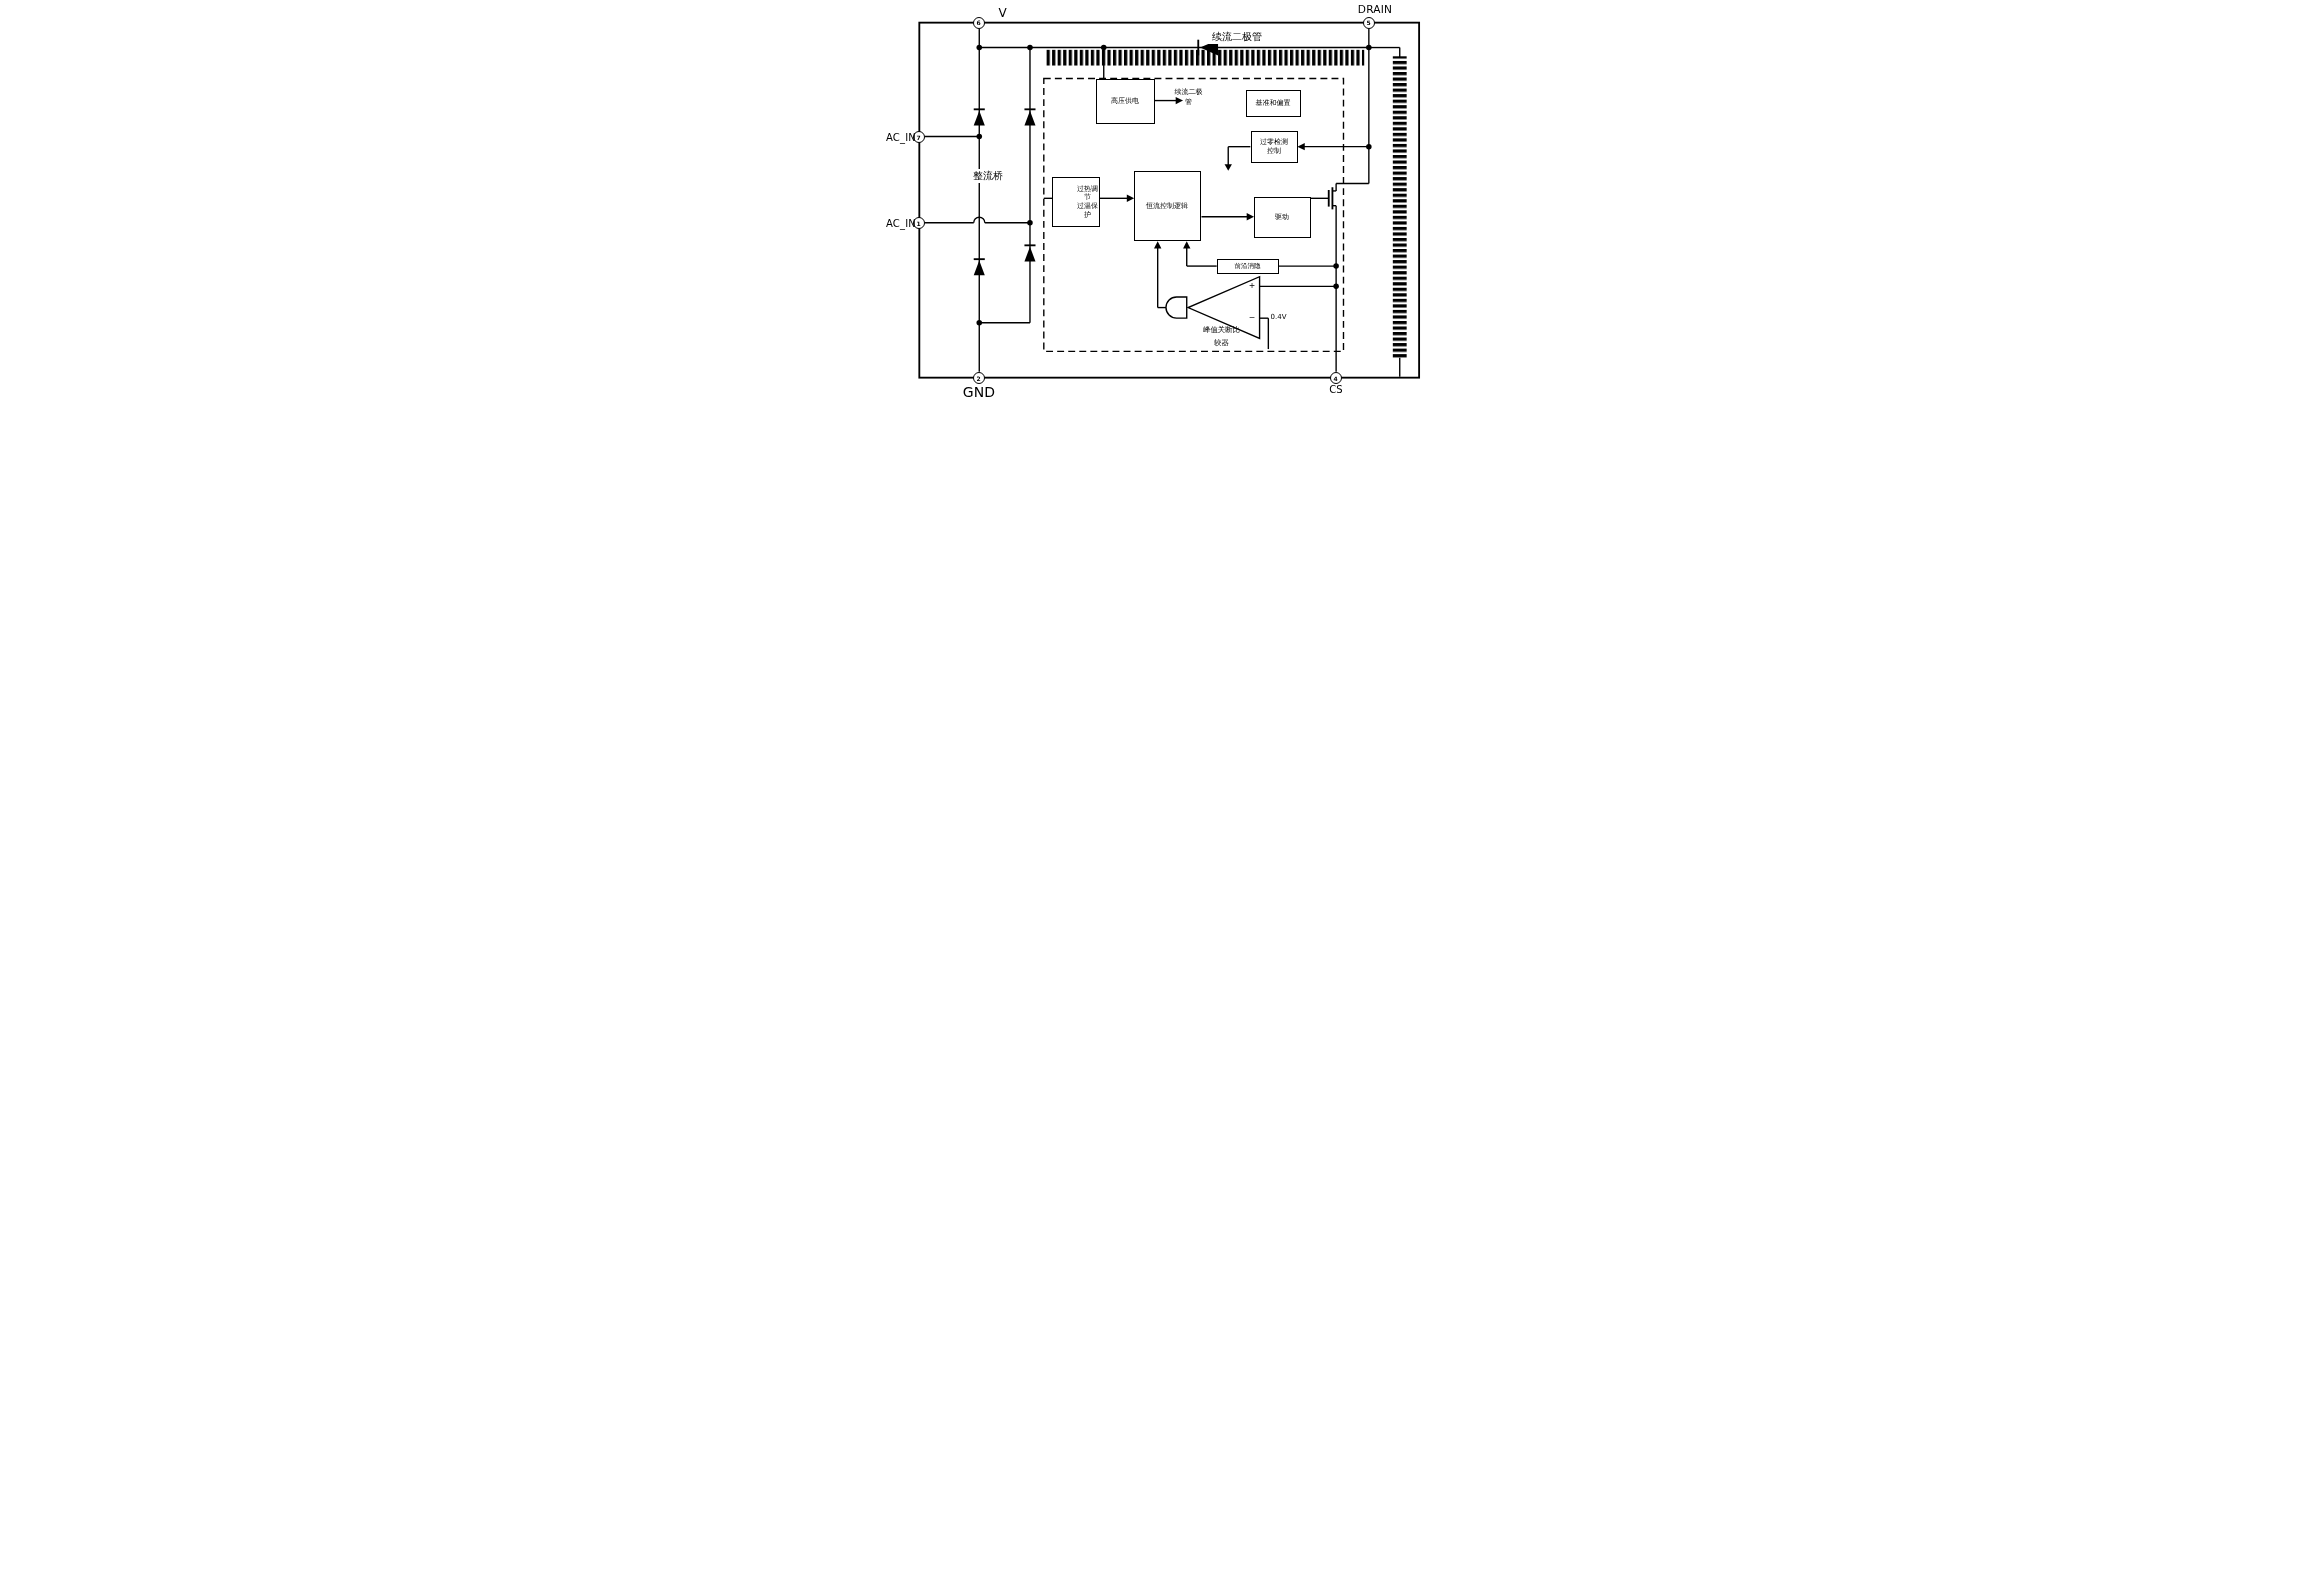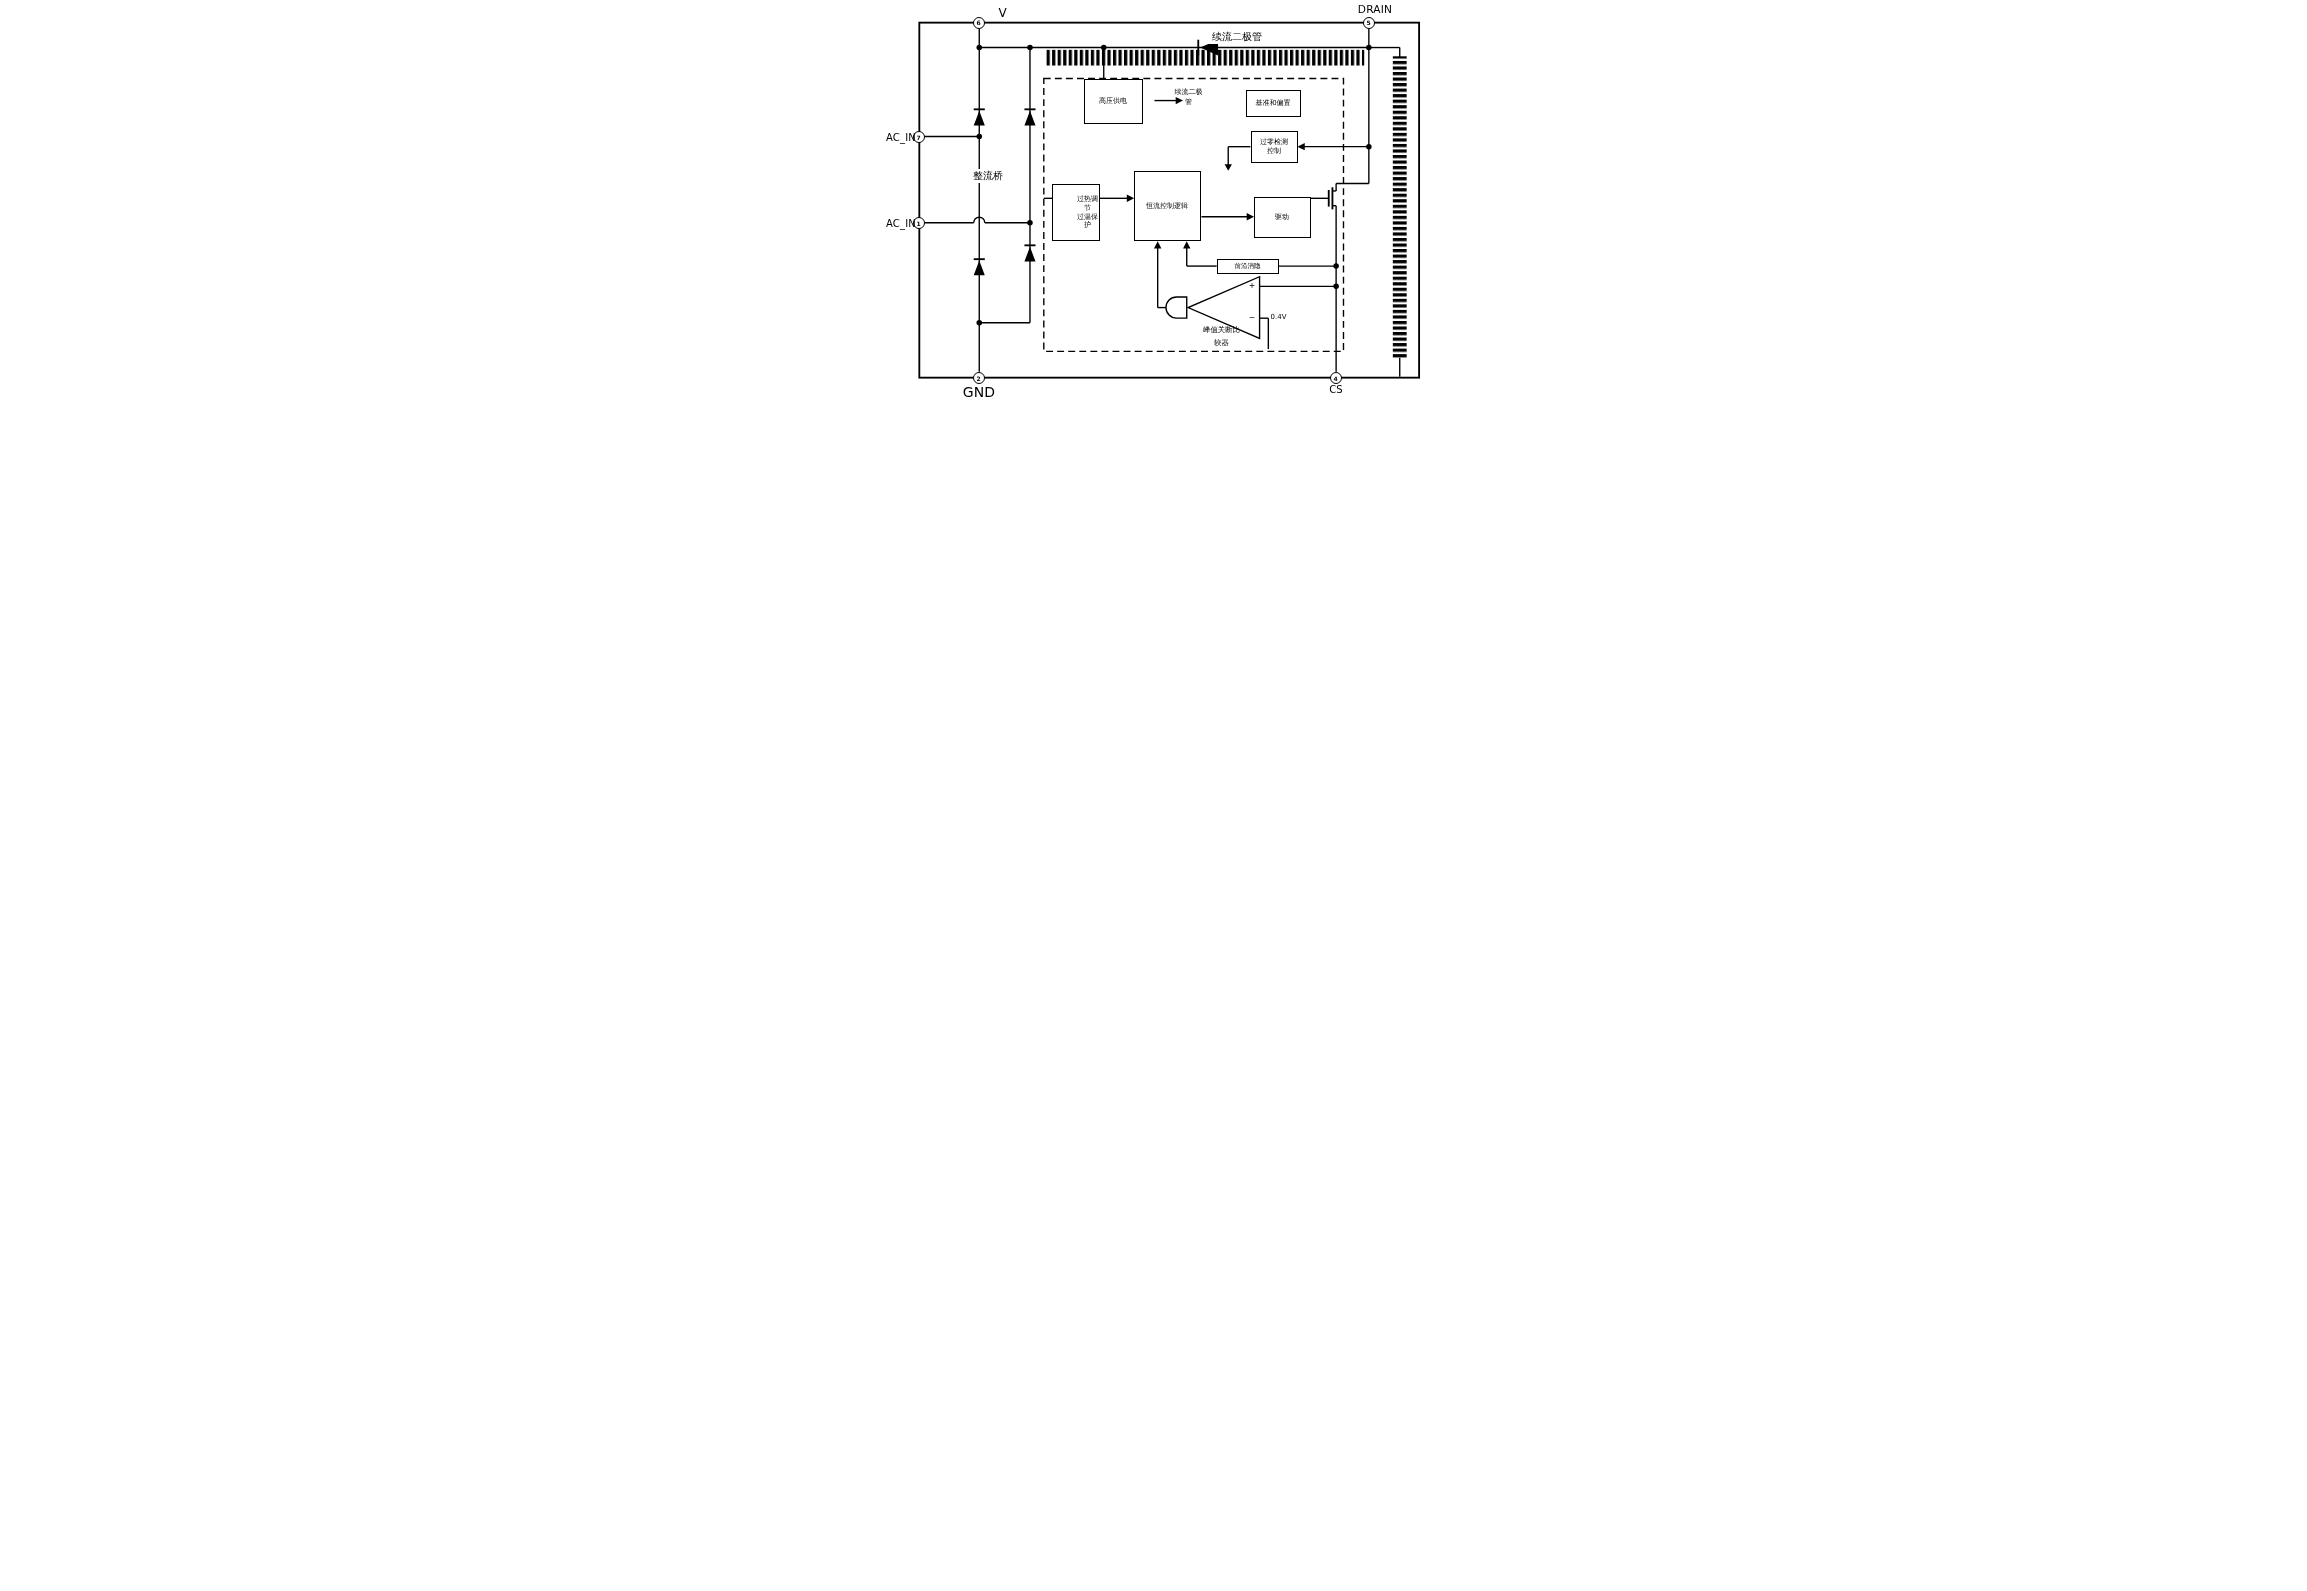--- a/index.html
+++ b/index.html
@@ -138,34 +138,34 @@
       <circle cx="1095" cy="103" r="6"></circle>
       <circle cx="250" cy="296" r="6"></circle>
       <circle cx="360" cy="483" r="6"></circle>
       <circle cx="250" cy="700" r="6"></circle>
       <circle cx="1095" cy="318" r="6"></circle>
       <circle cx="1024" cy="577" r="6"></circle>
       <circle cx="1024" cy="621" r="6"></circle>
     </g>
   </svg>
 
-  <div class="block" style="left:220px;top:79px;width:59px;height:45px;">
+  <div class="block" style="left:232px;top:79px;width:59px;height:45px;">
     <span>高压供电</span>
   </div>
 
   <div class="block" style="left:382px;top:90px;width:55px;height:27px;">
     <span>基准和偏置</span>
   </div>
 
   <div class="block" style="left:387px;top:131px;width:47px;height:32px;">
     <span>过零检测</span>
     <span>控制</span>
   </div>
 
-  <div class="block" style="left:188px;top:184px;width:48px;height:57px;padding-left:24px;">
+  <div class="block" style="left:188px;top:177px;width:48px;height:50px;padding-left:24px;">
     <span>过热调节</span>
     <span>过温保护</span>
   </div>
 
   <div class="block" style="left:270px;top:171px;width:67px;height:70px;">
     <span>恒流控制逻辑</span>
   </div>
 
   <div class="block" style="left:390px;top:197px;width:57px;height:41px;">
     <span>驱动</span>

